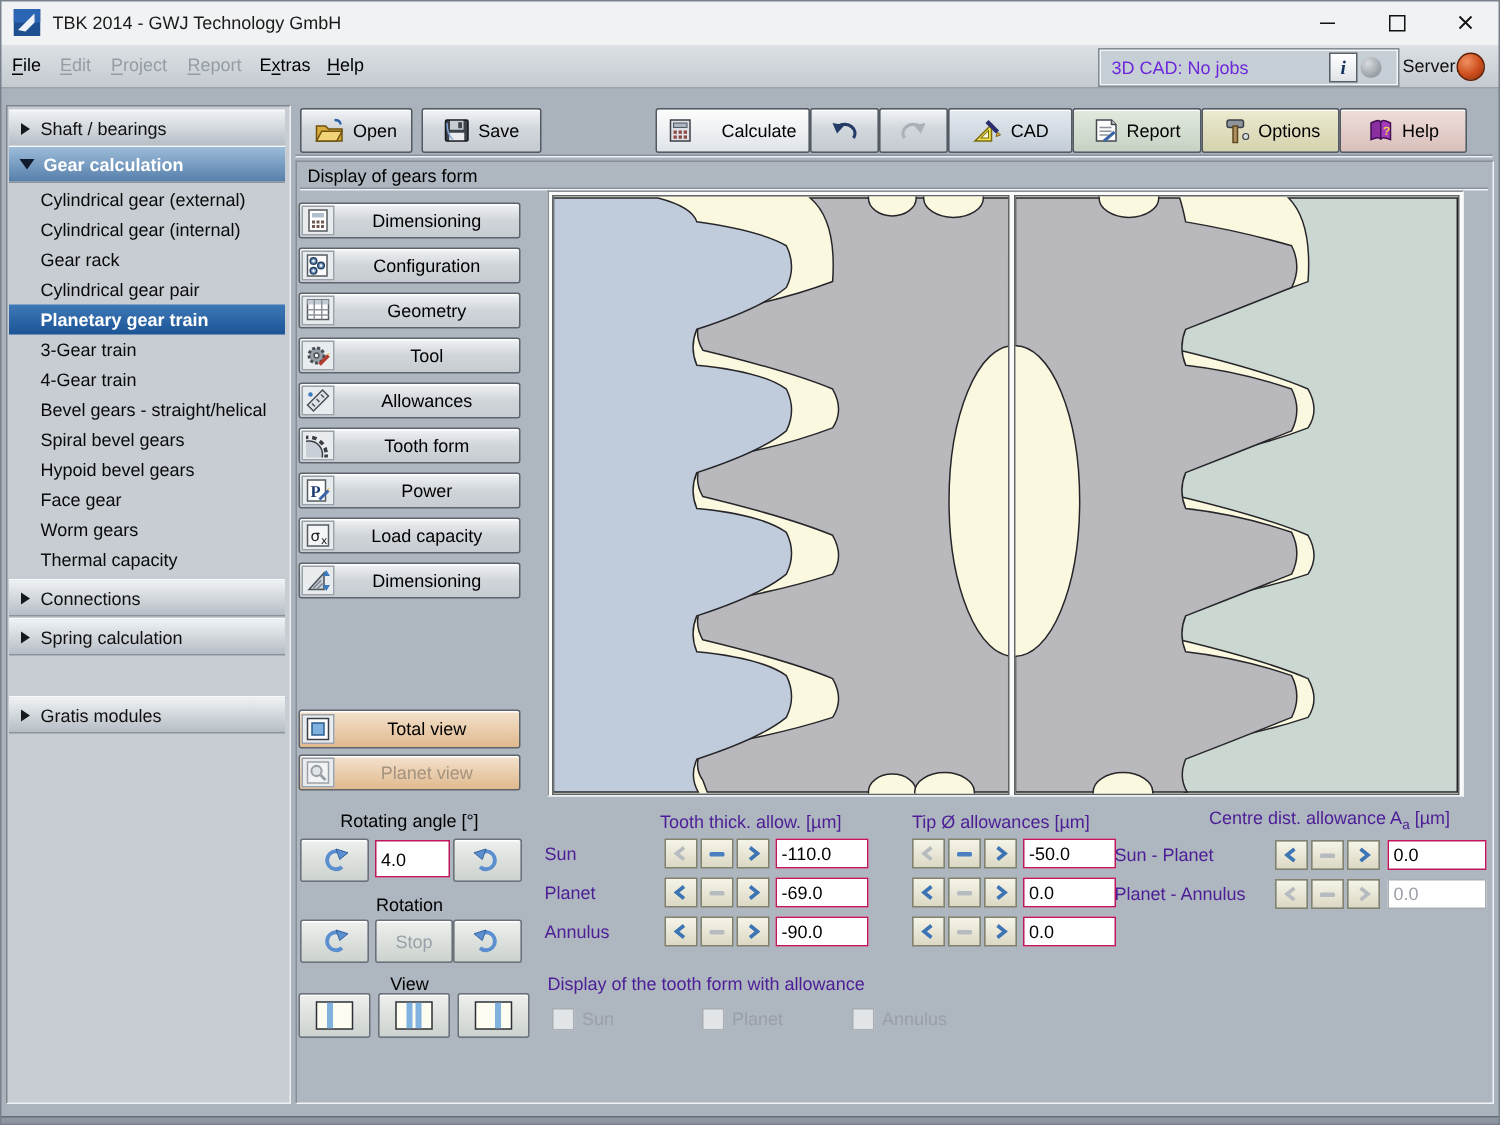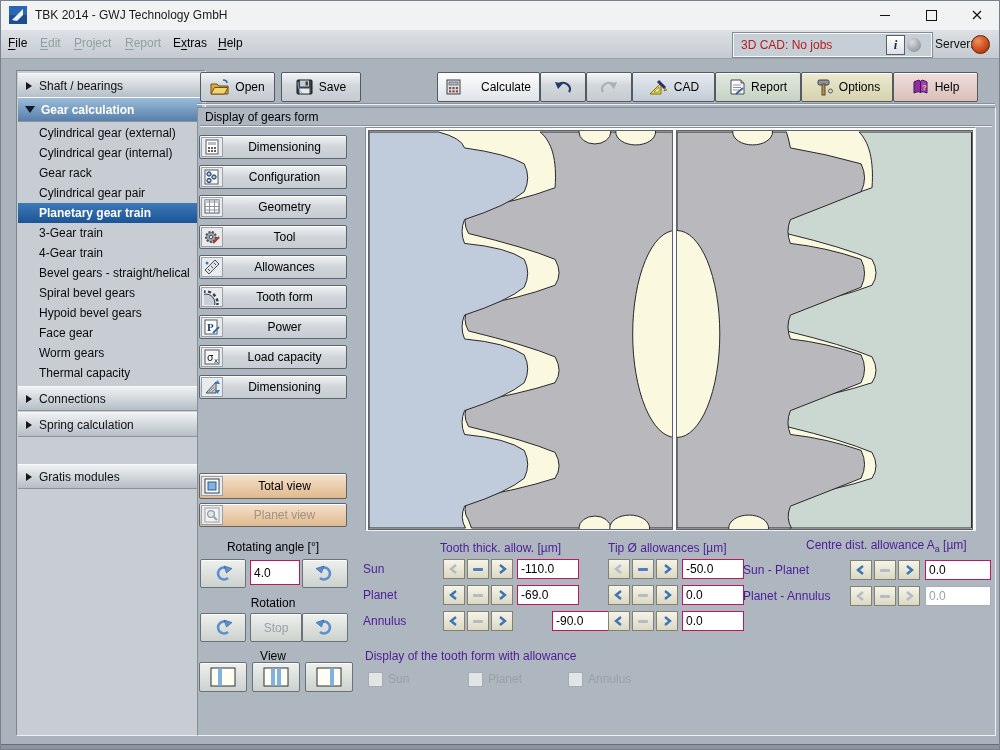--- a/index.html
+++ b/index.html
@@ -11,38 +11,38 @@
   .apptitle{position:absolute;left:35px;top:8px;font-size:12px;color:#1a1a1a;}
   .winbtn{position:absolute;top:0;width:46px;height:30px;display:flex;align-items:center;justify-content:center;}
   
   .menubar{position:absolute;left:0;top:30px;width:1000px;height:28px;
            background:linear-gradient(#dde1e5,#c4cad0);border-bottom:1px solid #99a1a9;}
   .mi{position:absolute;top:6px;font-size:12px;color:#000;cursor:default;}
   .mi u{text-underline-offset:2px;}
   .mi.dis{color:#959ca4;}
   .cadbox{position:absolute;left:733px;top:33px;width:197px;height:22px;background:#c6ced6;
           border:1px solid #f3f5f7;outline:1px solid #848c94;}
-  .cadbox .lbl{position:absolute;left:7px;top:4px;font-size:12px;color:#b91c1c;}
+  .cadbox .lbl{position:absolute;left:7px;top:4px;font-size:12px;color:#6d28d9;}
   .ibtn{position:absolute;left:152px;top:1px;width:17px;height:18px;background:linear-gradient(#ffffff,#dfe3e7);
         border:1px solid #5a6068;font-family:"Liberation Serif",serif;font-weight:bold;font-style:italic;
         font-size:13px;color:#16305e;text-align:center;line-height:17px;}
   .dot{border-radius:50%;}
   
   .btn3d{position:absolute;border:1px solid #545a62;border-radius:2px;
          background:linear-gradient(#f3f5f7,#d2d7dc 45%,#c5cbd1);
          box-shadow:inset 0 1px 0 #ffffff;display:flex;align-items:center;justify-content:center;
          gap:6px;font-size:12px;color:#000;}
   .btn3d.blue{background:linear-gradient(#e4eaf0,#c3ccd6);}
   .btn3d.green{background:linear-gradient(#e2e9de,#c6d2c4);}
   .btn3d.yellow{background:linear-gradient(#ecead0,#d5d2ae);}
   .btn3d.red{background:linear-gradient(#efdeda,#d9bfba);}
   .btn3d.white{background:linear-gradient(#fdfdfd,#dfe3e8);gap:20px;}
   .btn3d.dis{color:#9aa0a8;}
   
-  .sidebar{position:absolute;left:16px;top:70px;width:188px;height:664px;background:#c7cdd3;
+  .sidebar{position:absolute;left:4px;top:70px;width:188px;height:664px;background:#c7cdd3;
            border:1px solid;border-color:#7f868e #eef1f3 #eef1f3 #7f868e;}
   .sechdr{position:absolute;left:1px;width:184px;height:23px;
           background:linear-gradient(#eff2f4,#b6bdc5);border-top:1px solid #f7f9fa;border-bottom:1px solid #8c939b;
           display:flex;align-items:center;font-size:12px;color:#111;cursor:default;}
   .sechdr .tri{width:0;height:0;border-left:6px solid #16181c;border-top:4px solid transparent;
                border-bottom:4px solid transparent;margin:0 7px 0 8px;}
   .sechdr.open{background:linear-gradient(#9cbcd9,#567fab);color:#fff;font-weight:bold;}
   .sechdr.open .tri{border-left:none;border-top:7px solid #101c2c;border-right:5px solid transparent;
                     border-bottom:none;border-left:5px solid transparent;margin:0 6px 0 7px;}
   .sitem{position:absolute;left:1px;width:184px;height:20px;font-size:12px;color:#0a0a0a;
@@ -514,21 +514,21 @@
     </div>
   <div class="sbtn dis">
       <div class="minus"></div>
     </div>
   <div class="sbtn">
       <svg width="10" height="10">
         <path d="M3,1 L8,5 L3,9" fill="none" stroke="#3d74b4" stroke-width="2.4"></path>
       </svg>
     </div>
 </div>
-<input class="sinput" style="left: 517px; top: 611px; width: 62px; margin-left: 35px;" value="-90.0">
+<input class="sinput" style="left: 517px; top: 611px; width: 62px;" value="-90.0">
 
 <span class="flabel" style="left:608px;top:541px">Tip Ø allowances [µm]</span>
 <div class="srow" style="left:608px;top:559px">
   <div class="sbtn dis">
       <svg width="10" height="10">
         <path d="M7,1 L2,5 L7,9" fill="none" stroke="#b6bbbf" stroke-width="2.4"></path>
       </svg>
     </div>
   <div class="sbtn">
       <div class="minus"></div>

